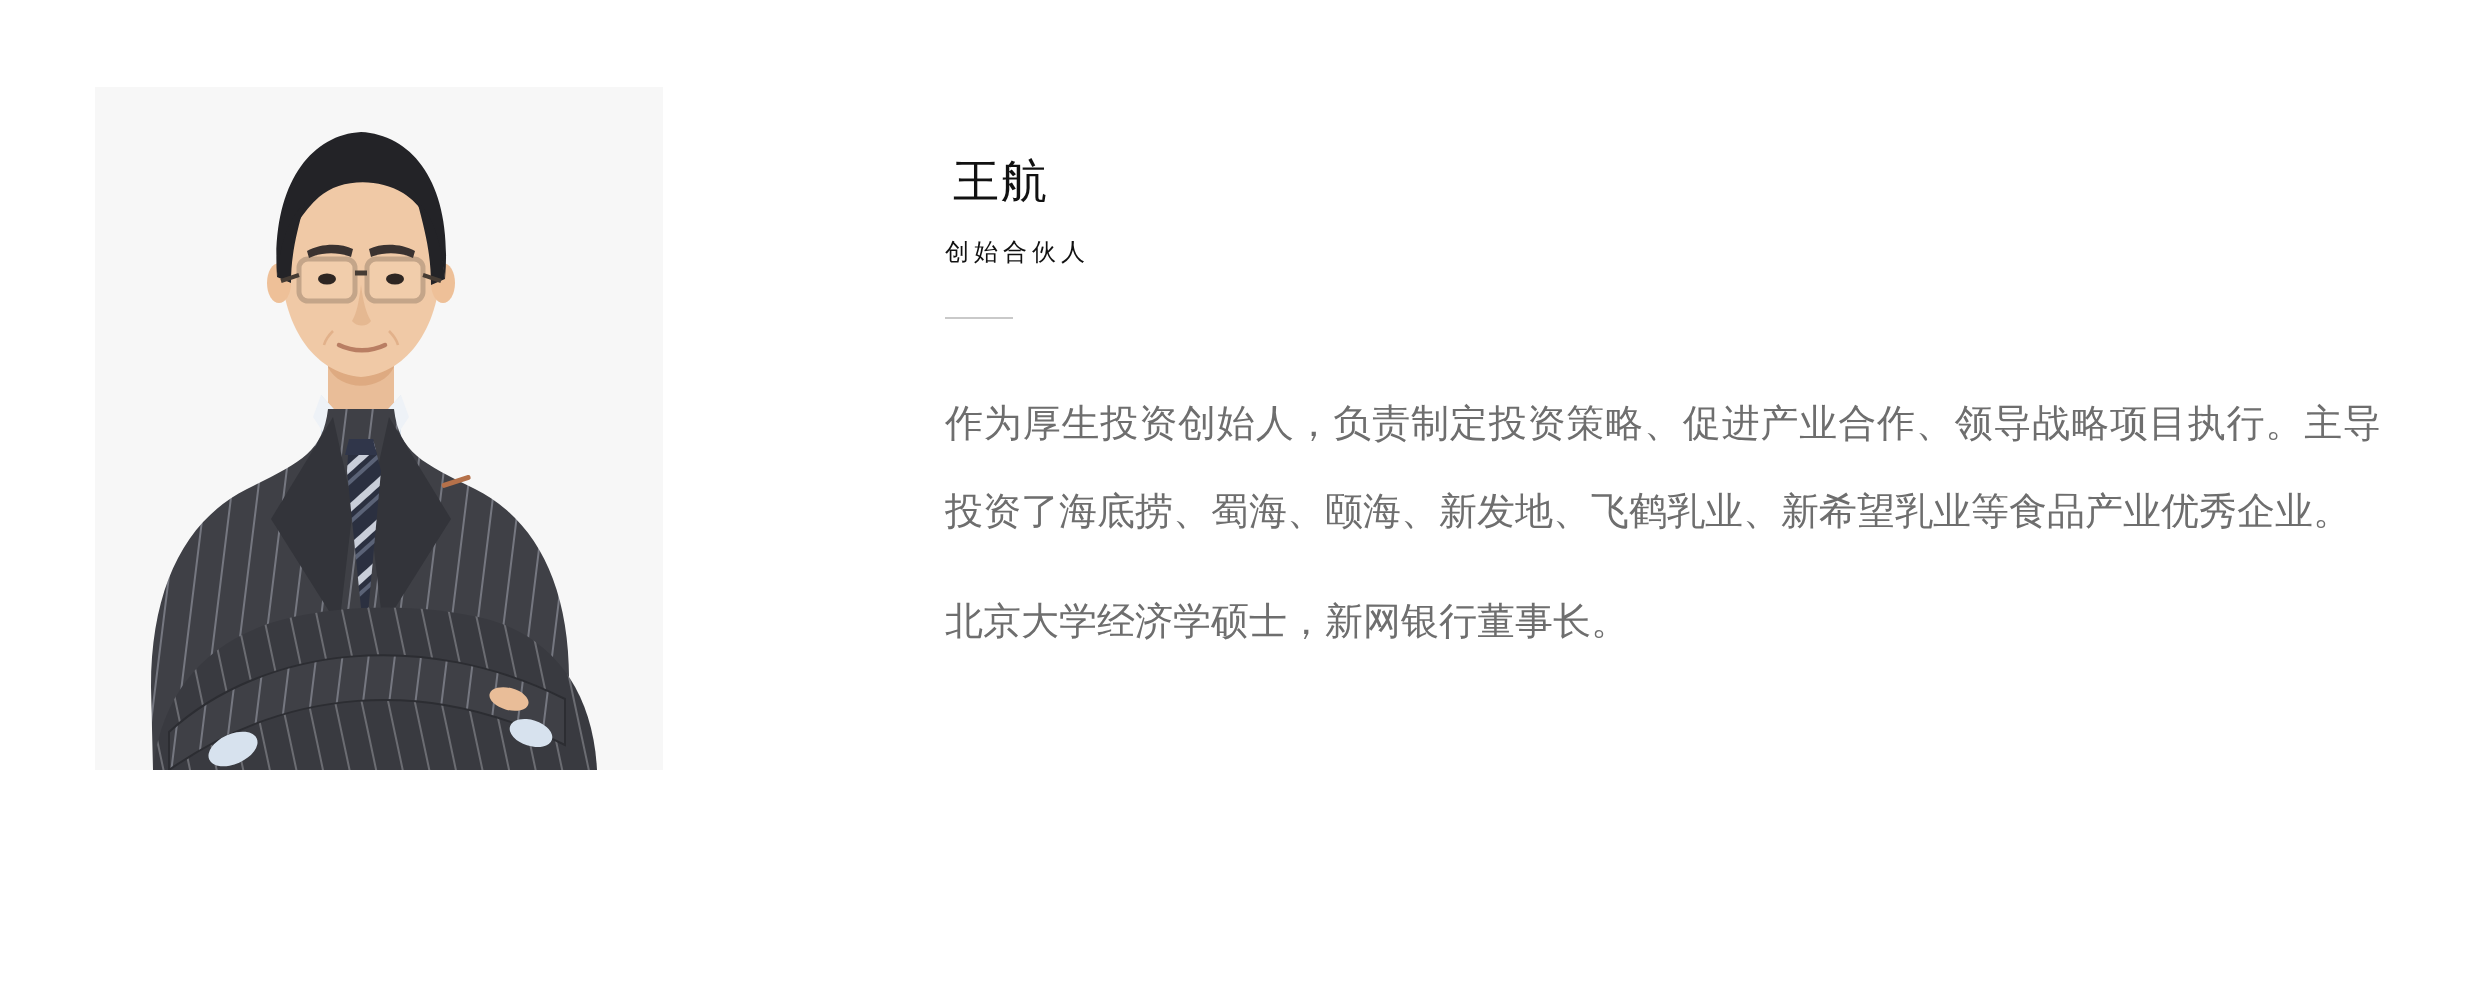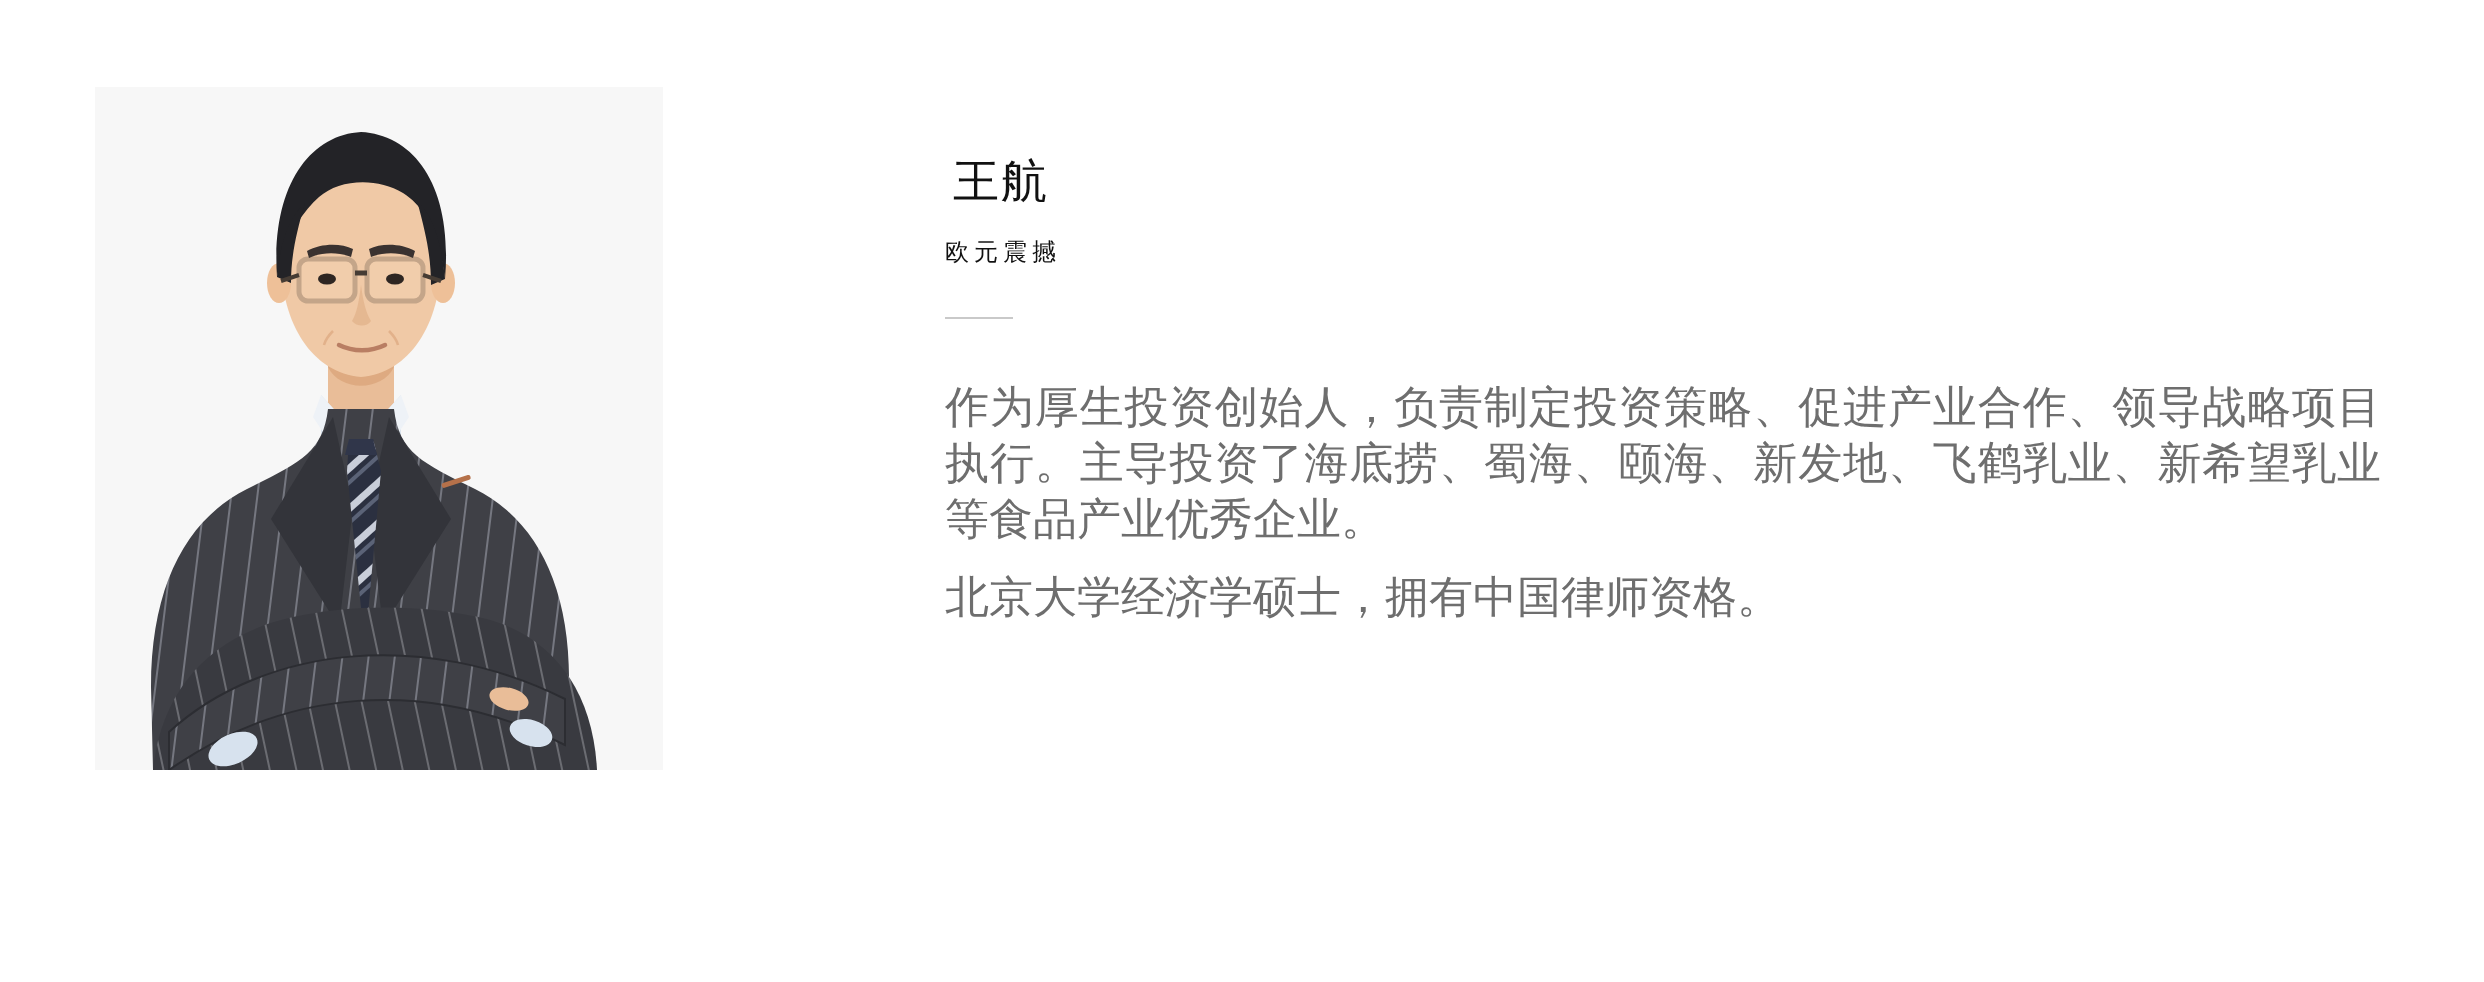--- a/index.html
+++ b/index.html
@@ -49,22 +49,22 @@
     margin-top: 53px;
     width: 68px;
     height: 2px;
     background: #c9c9c9;
   }
   .bio {
     margin-top: 60px;
   }
   .bio p {
     margin: 0 0 22px 0;
-    font-size: 44px;
-    line-height: 56px;
+    font-size: 38px;
+    line-height: 88px;
     color: #6e6e6e;
     text-align: justify;
     font-weight: 400;
   }
   .bio p:last-child { margin-bottom: 0; }
 </style>
 </head>
 <body>
 
 <div class="profile">
@@ -138,21 +138,21 @@
       <path d="M266,198 C264,214 262,226 257,234 C262,240 272,240 276,234 C271,226 268,214 266,198 Z" fill="#e2b18a" opacity="0.75"></path>
 
       <path d="M244,258 C258,265 276,265 290,258" stroke="#b97e63" stroke-width="4.5" fill="none" stroke-linecap="round"></path>
       <path d="M238,244 C232,250 230,254 229,258" stroke="#dba67f" stroke-width="2.5" fill="none" opacity="0.7"></path>
       <path d="M294,244 C300,250 302,254 303,258" stroke="#dba67f" stroke-width="2.5" fill="none" opacity="0.7"></path>
     </svg>
   </div>
 
   <div class="content">
     <h1 class="member-name">王航</h1>
-    <div class="member-role">欧元震撼</div>
+    <div class="member-role">创始合伙人</div>
     <div class="divider"></div>
     <div class="bio">
       <p>作为厚生投资创始人，负责制定投资策略、促进产业合作、领导战略项目执行。主导投资了海底捞、蜀海、颐海、新发地、飞鹤乳业、新希望乳业等食品产业优秀企业。</p>
-      <p>北京大学经济学硕士，拥有中国律师资格。</p>
+      <p>北京大学经济学硕士，新网银行董事长。</p>
     </div>
   </div>
 
 </div>
 
 </body></html>

